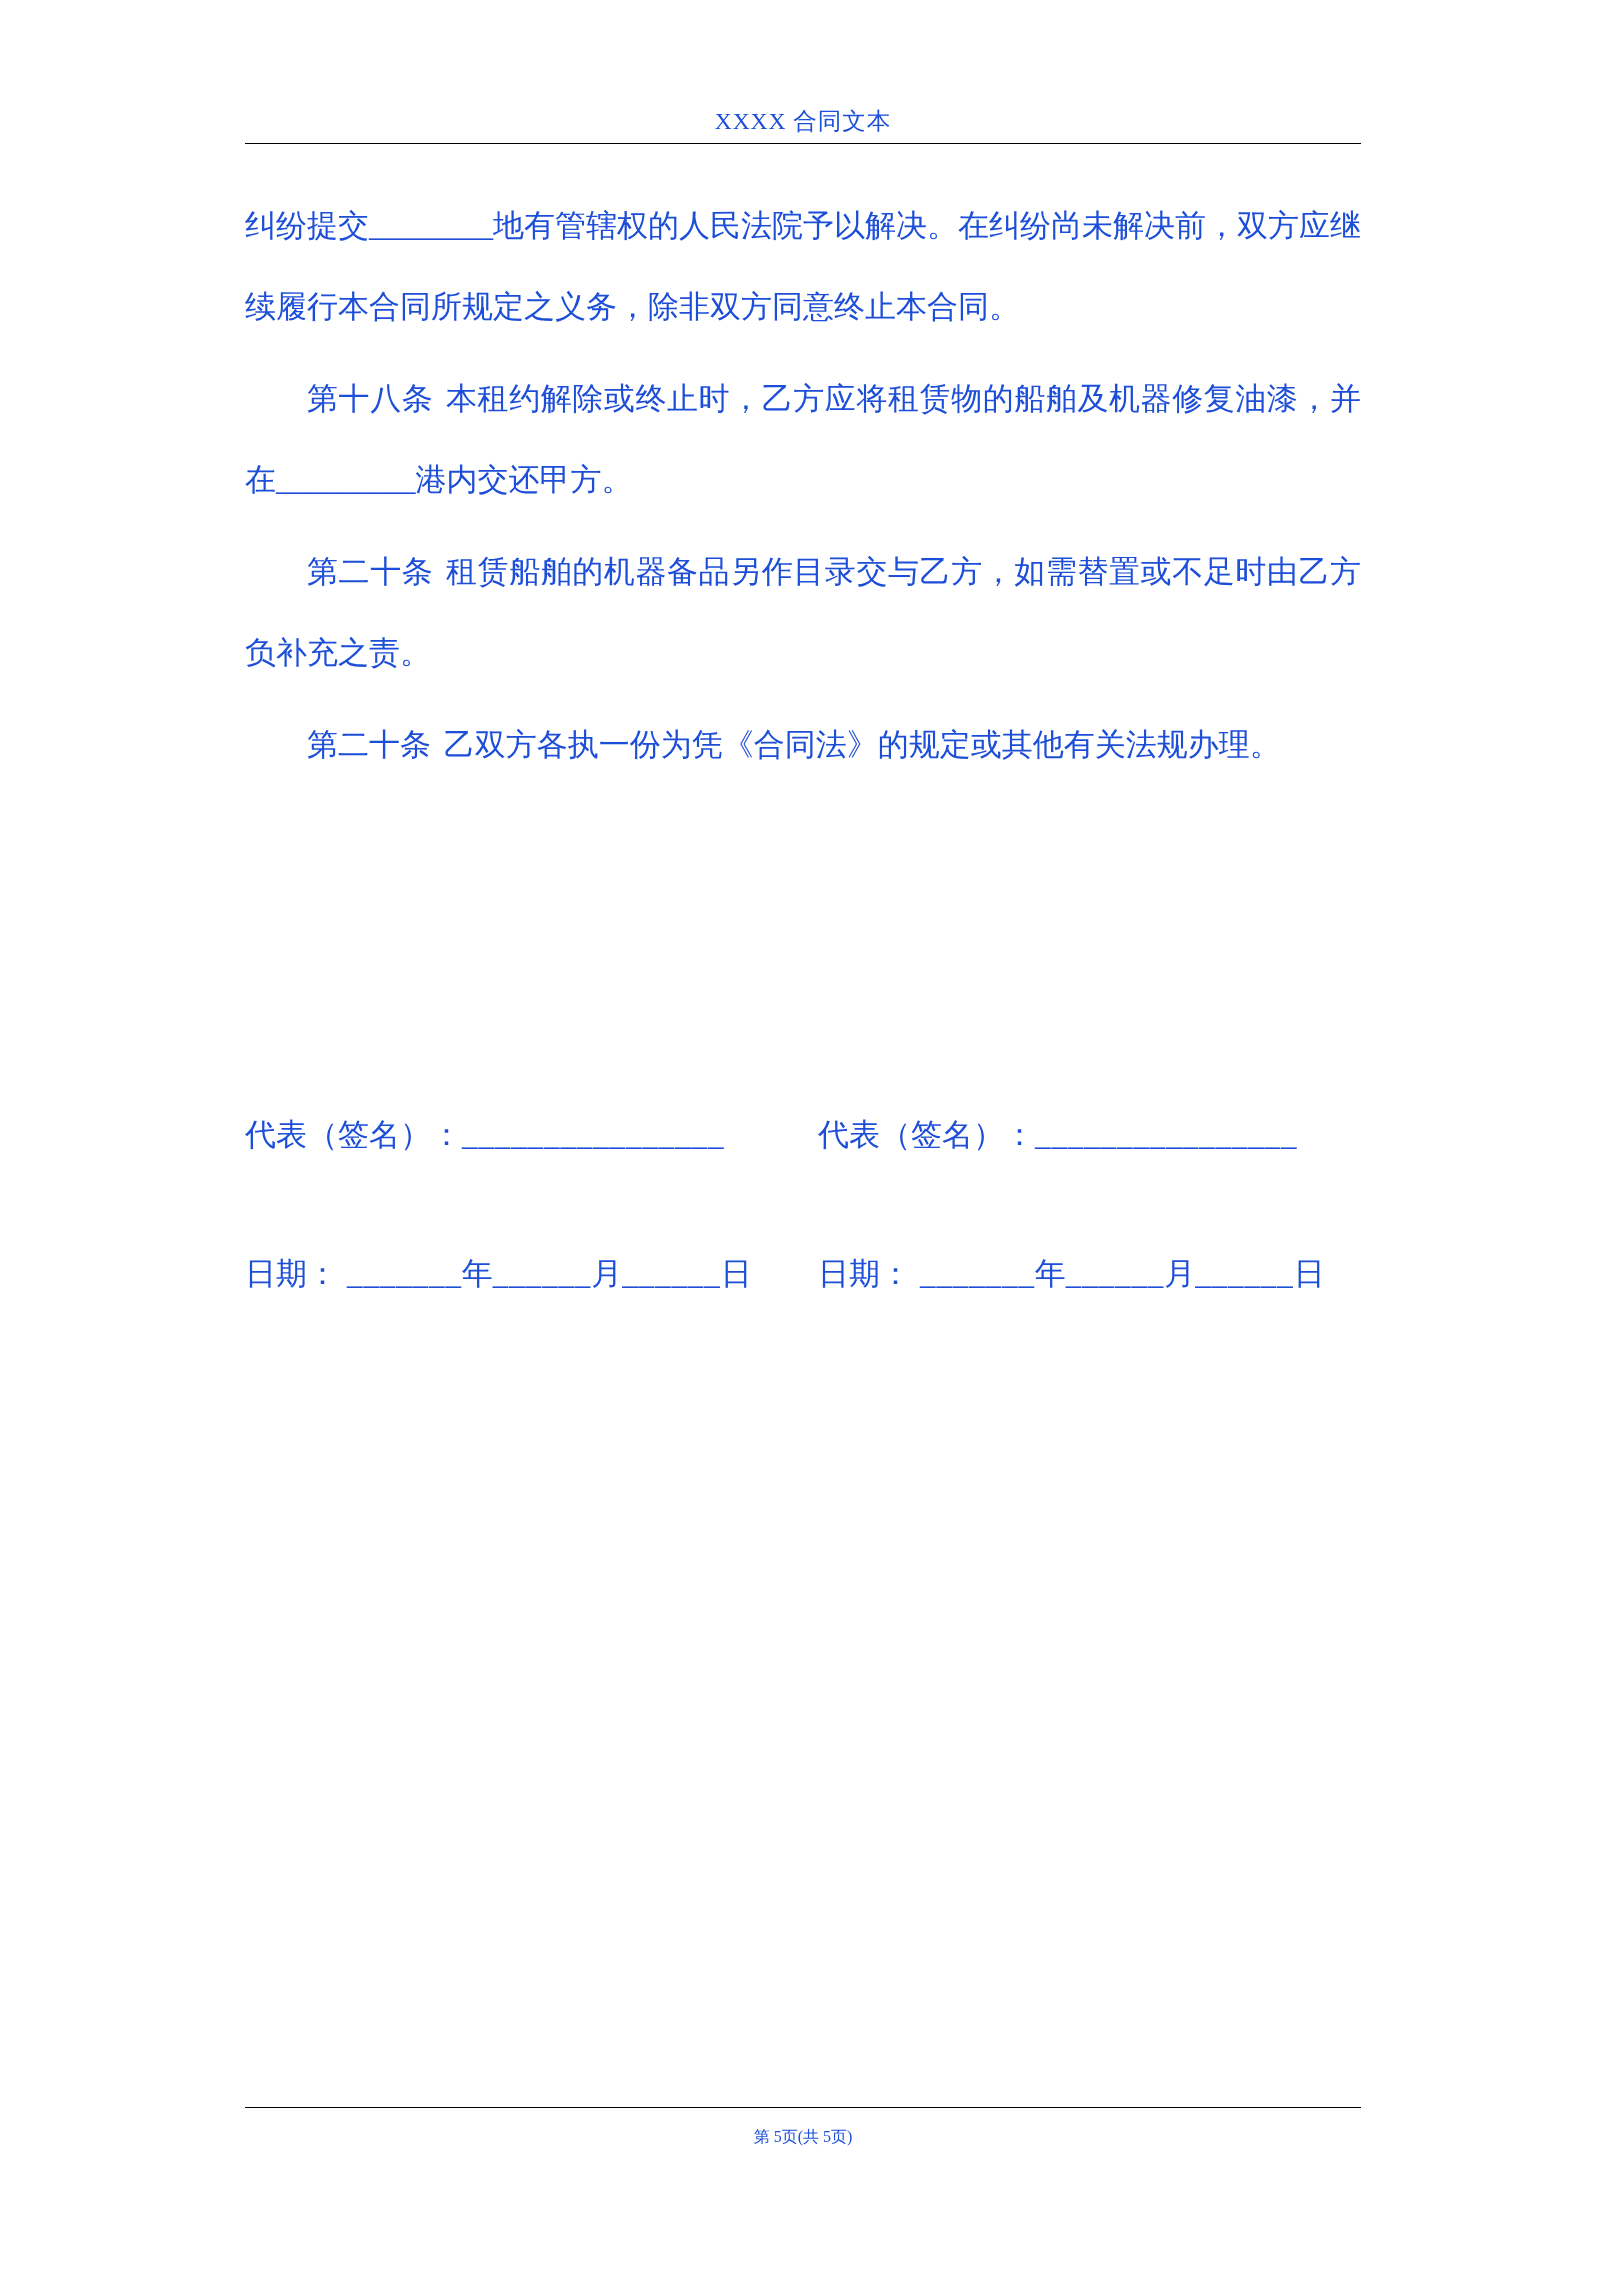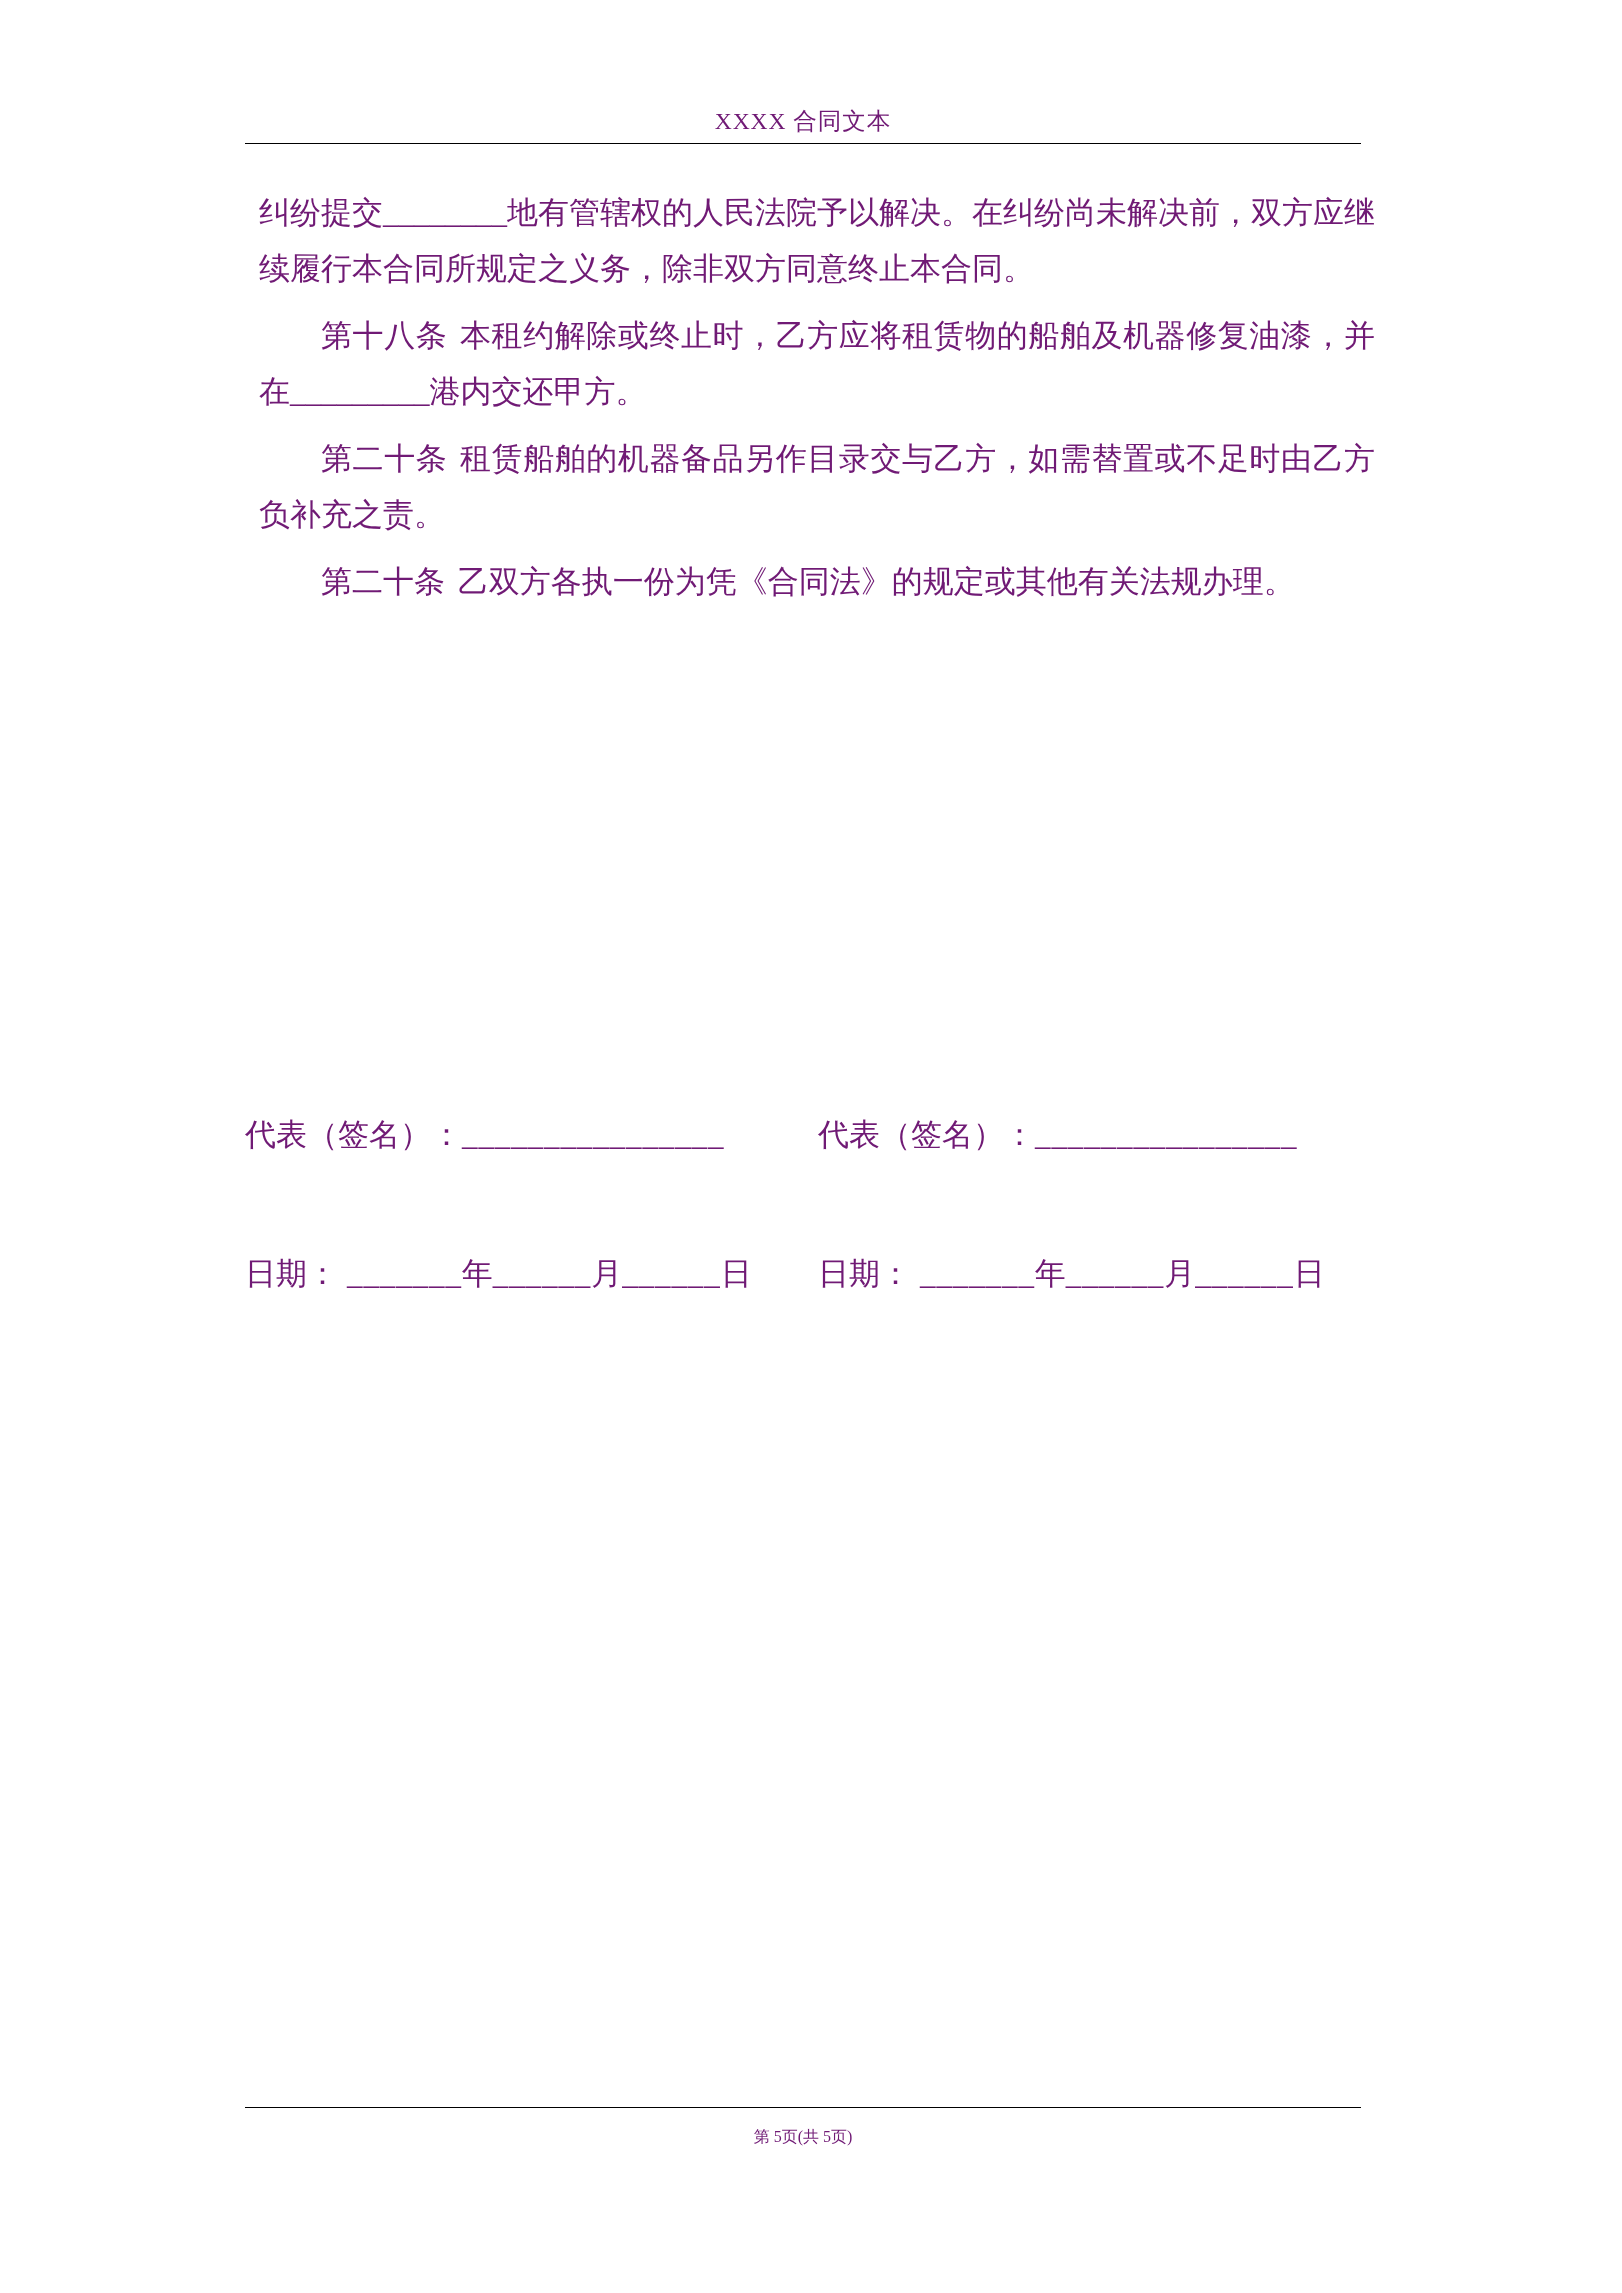--- a/index.html
+++ b/index.html
@@ -5,21 +5,21 @@
   html, body {
     margin: 0;
     padding: 0;
     background: #ffffff;
   }
   .page {
     position: relative;
     width: 1623px;
     height: 2294px;
     background: #ffffff;
-    color: #701a75;
+    color: #1d4ed8;
     font-family: "Liberation Serif", "DejaVu Serif", serif;
     overflow: hidden;
   }
   .header {
     position: absolute;
     top: 107px;
     left: 245px;
     width: 1116px;
     text-align: center;
   }
@@ -29,24 +29,24 @@
     letter-spacing: 0.9px;
   }
   .header-rule {
     margin-top: 7.3px;
     border-top: 1.8px solid #000000;
     height: 0;
   }
   .doc-body {
     position: absolute;
     top: 185px;
-    left: 259px;
+    left: 245px;
     width: 1116px;
     font-size: 31px;
-    line-height: 56px;
+    line-height: 81px;
     text-align: justify;
     text-justify: inter-ideograph;
   }
   .para {
     margin: 0;
   }
   .para + .para {
     margin-top: 11px;
   }
   .indent-2 { text-indent: 62px; }

